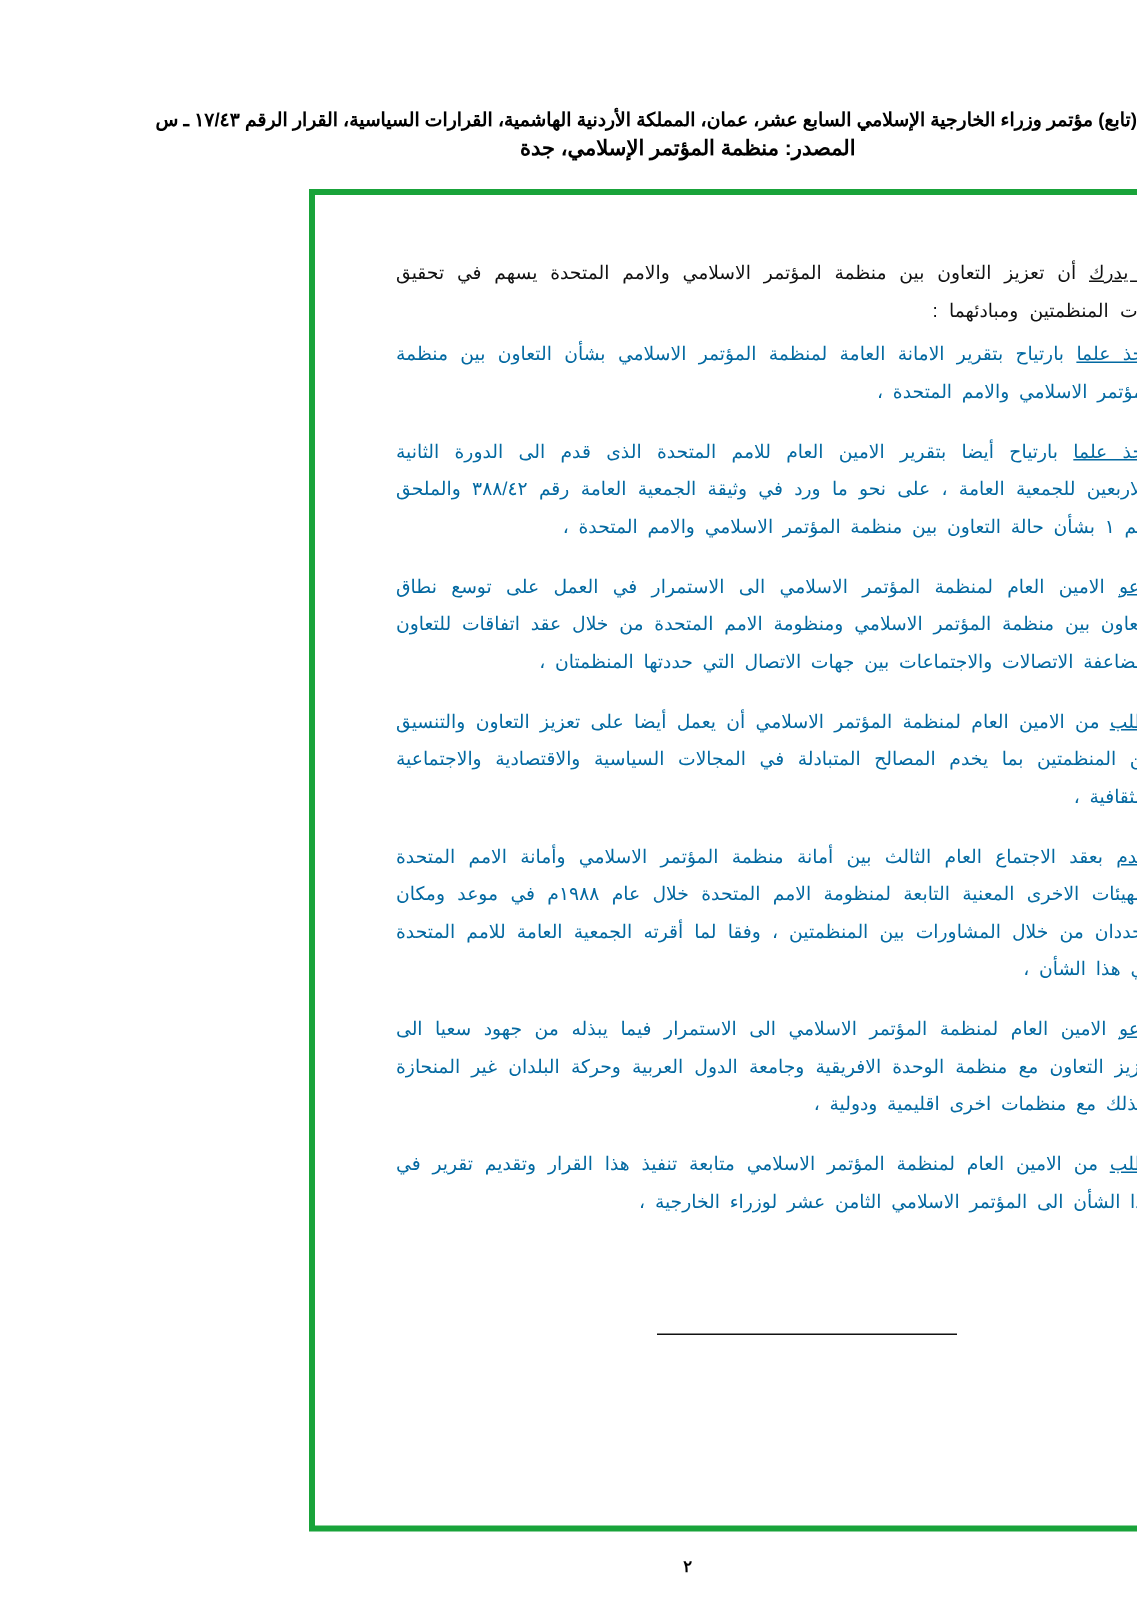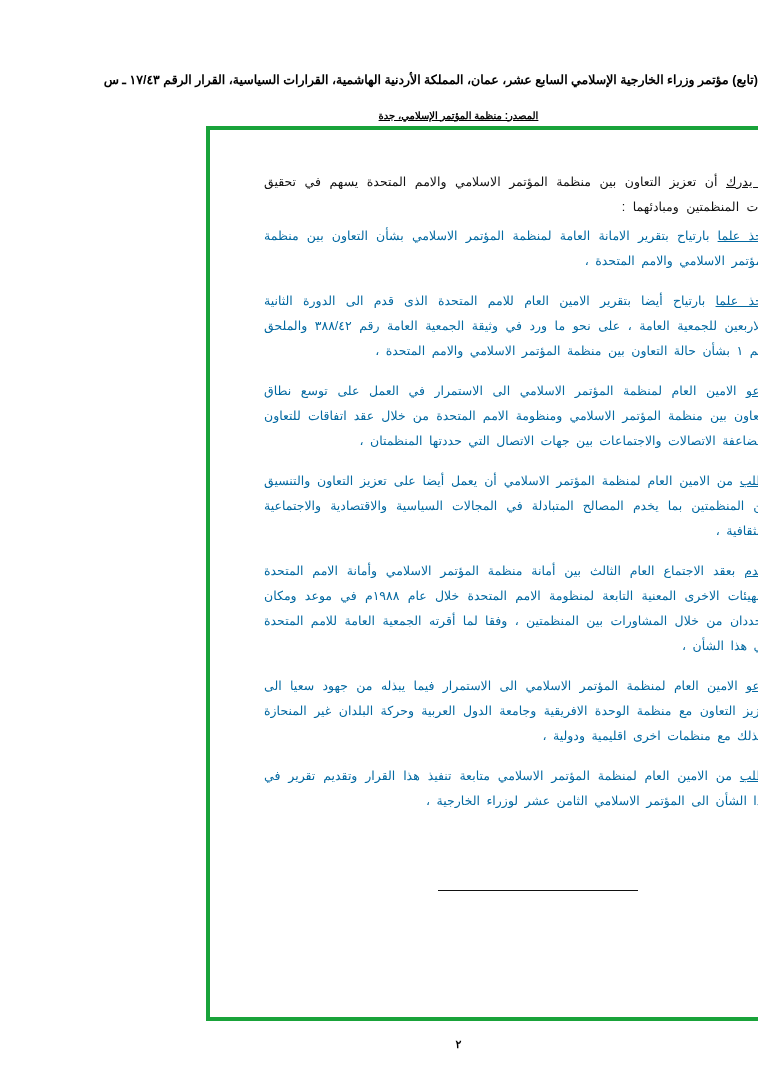--- a/index.html
+++ b/index.html
@@ -31,25 +31,24 @@
   }
   .header-title {
     font-size: 12.5px;
     font-weight: bold;
     letter-spacing: 0px;
     line-height: 1.4;
     color: #000;
     white-space: nowrap;
   }
   .header-source {
-    margin-top: 20px;
-    font-size: 10px;
+    margin-top: 0;
+    font-size: 14px;
     font-weight: bold;
     color: #000;
-    text-decoration: underline;
   }
   .doc-frame {
     position: absolute;
     top: 126px;
     left: 47px;
     width: 664px;
     height: 895px;
     border: 4px solid #19a33a;
     box-sizing: border-box;
     background: #fff;

